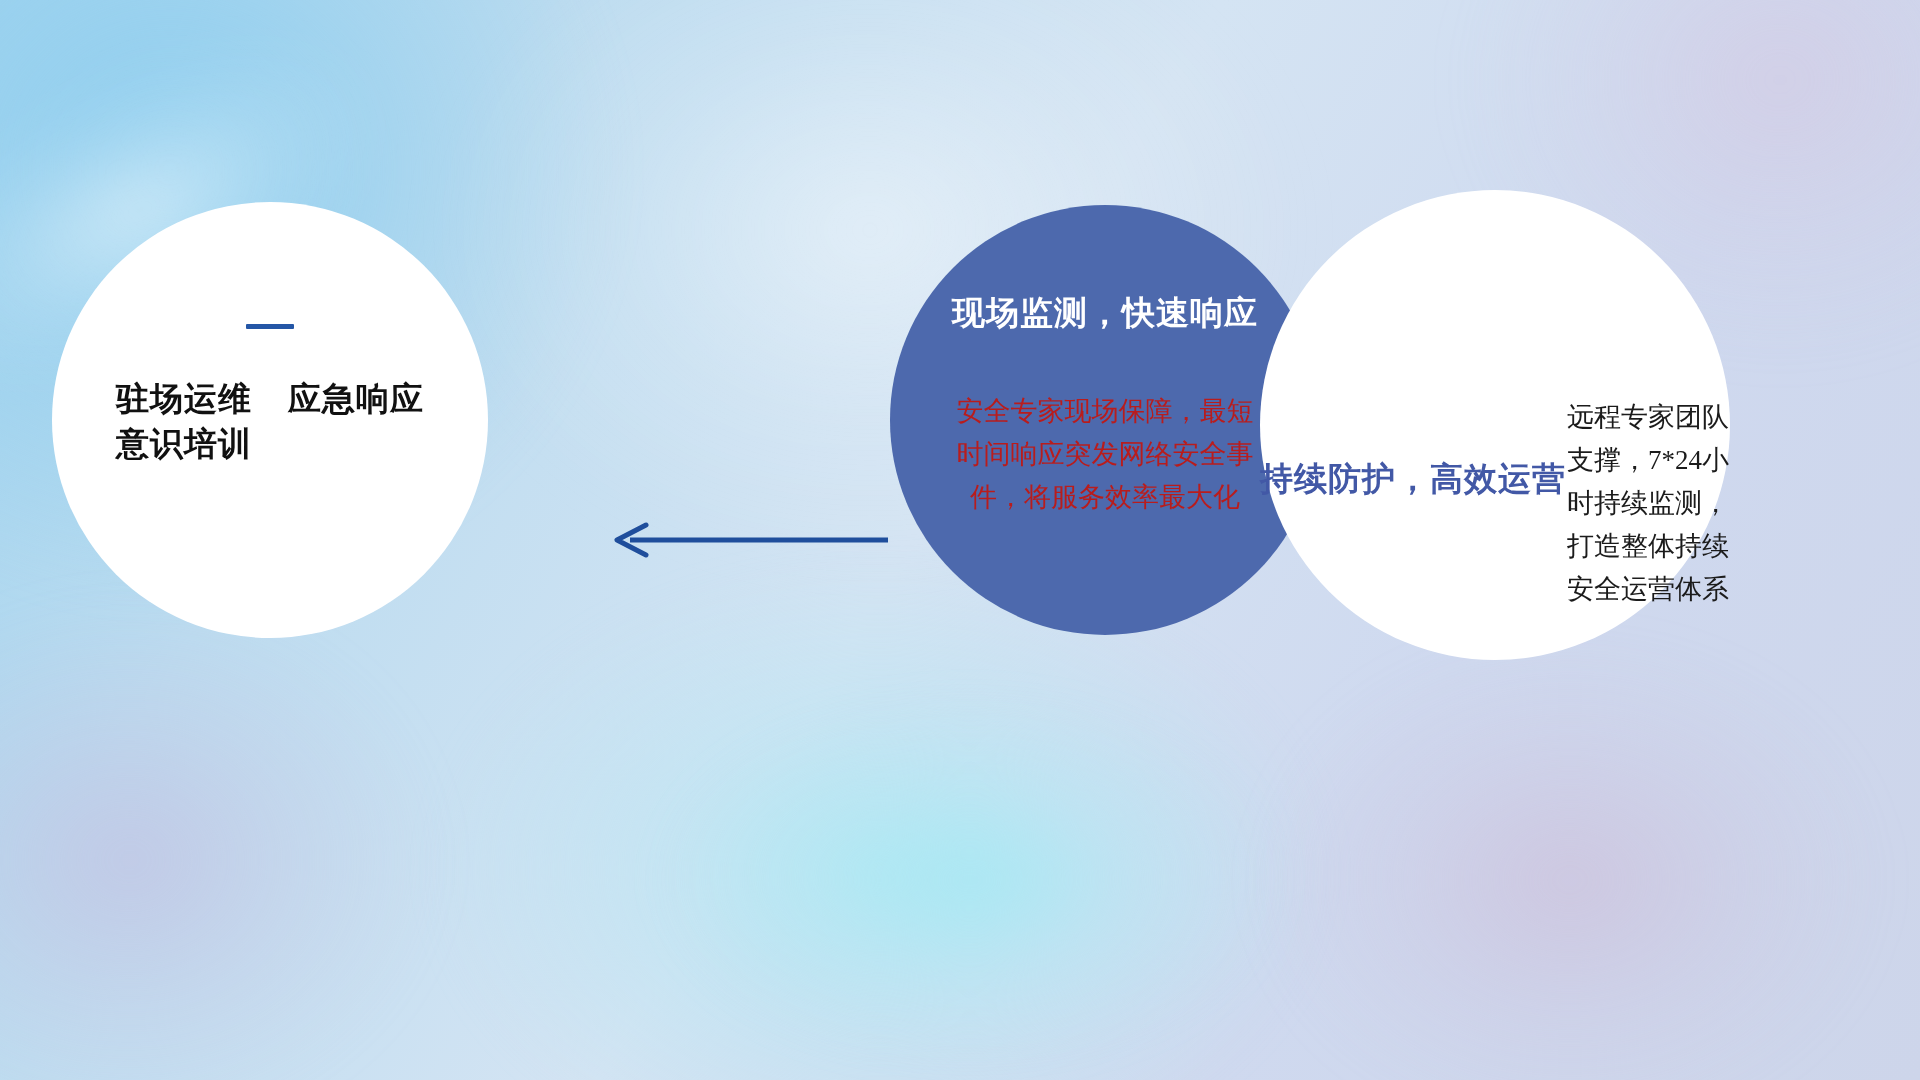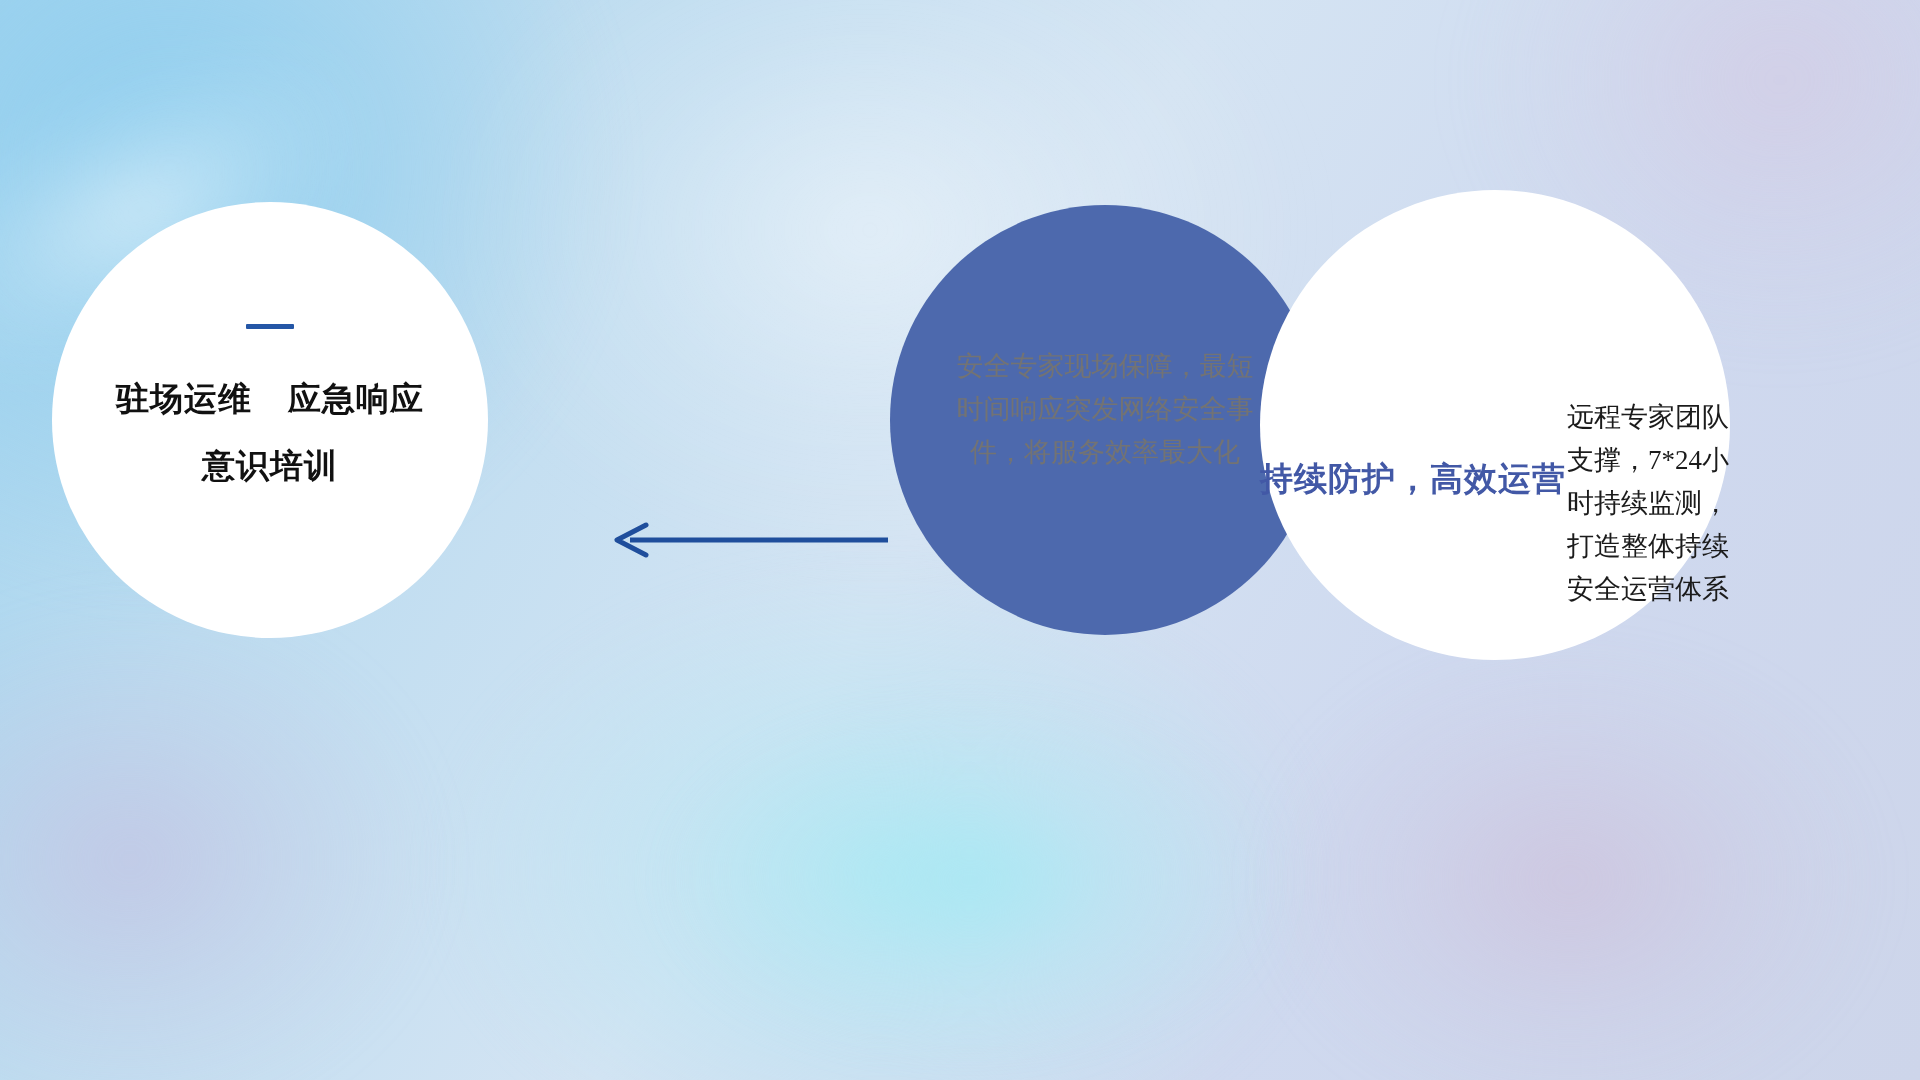--- a/index.html
+++ b/index.html
@@ -114,22 +114,21 @@
   .divider-dash {
     width: 48px;
     height: 5px;
     background: #2456a6;
     border-radius: 1px;
     margin-bottom: 48px;
   }
   .left-lines {
     display: flex;
     flex-direction: column;
-    align-items: center;
-    gap: 22px;
+    align-items: flex-start;
   }
   .left-row {
     display: flex;
     gap: 36px;
     justify-content: center;
     white-space: nowrap;
   }
   .left-item {
     font-size: 33px;
     font-weight: bold;
@@ -154,21 +153,21 @@
     font-weight: bold;
     color: #ffffff;
     letter-spacing: 1px;
     white-space: nowrap;
   }
   .mid-body {
     margin-top: 54px;
     width: 318px;
     font-size: 27px;
     line-height: 43px;
-    color: #737373;
+    color: #b91c1c;
     text-align: center;
   }
 
   
   .right-content {
     position: absolute;
     left: 1260px; top: 190px;
     width: 470px; height: 470px;
     display: flex;
     flex-direction: row;
@@ -238,20 +237,21 @@
         <span class="left-item">驻场运维</span>
         <span class="left-item">应急响应</span>
       </div>
       <div class="left-row">
         <span class="left-item">意识培训</span>
       </div>
     </div>
   </div>
 
   <div class="mid-content">
+    <div class="mid-title">现场监测，快速响应</div>
     <div class="mid-body">安全专家现场保障，最短时间响应突发网络安全事件，将服务效率最大化</div>
   </div>
 
   <div class="right-content">
     <div class="right-title">持续防护，高效运营</div>
     <div class="right-body">远程专家团队支撑，7*24小时持续监测，打造整体持续安全运营体系</div>
   </div>
 
 </div>
 

